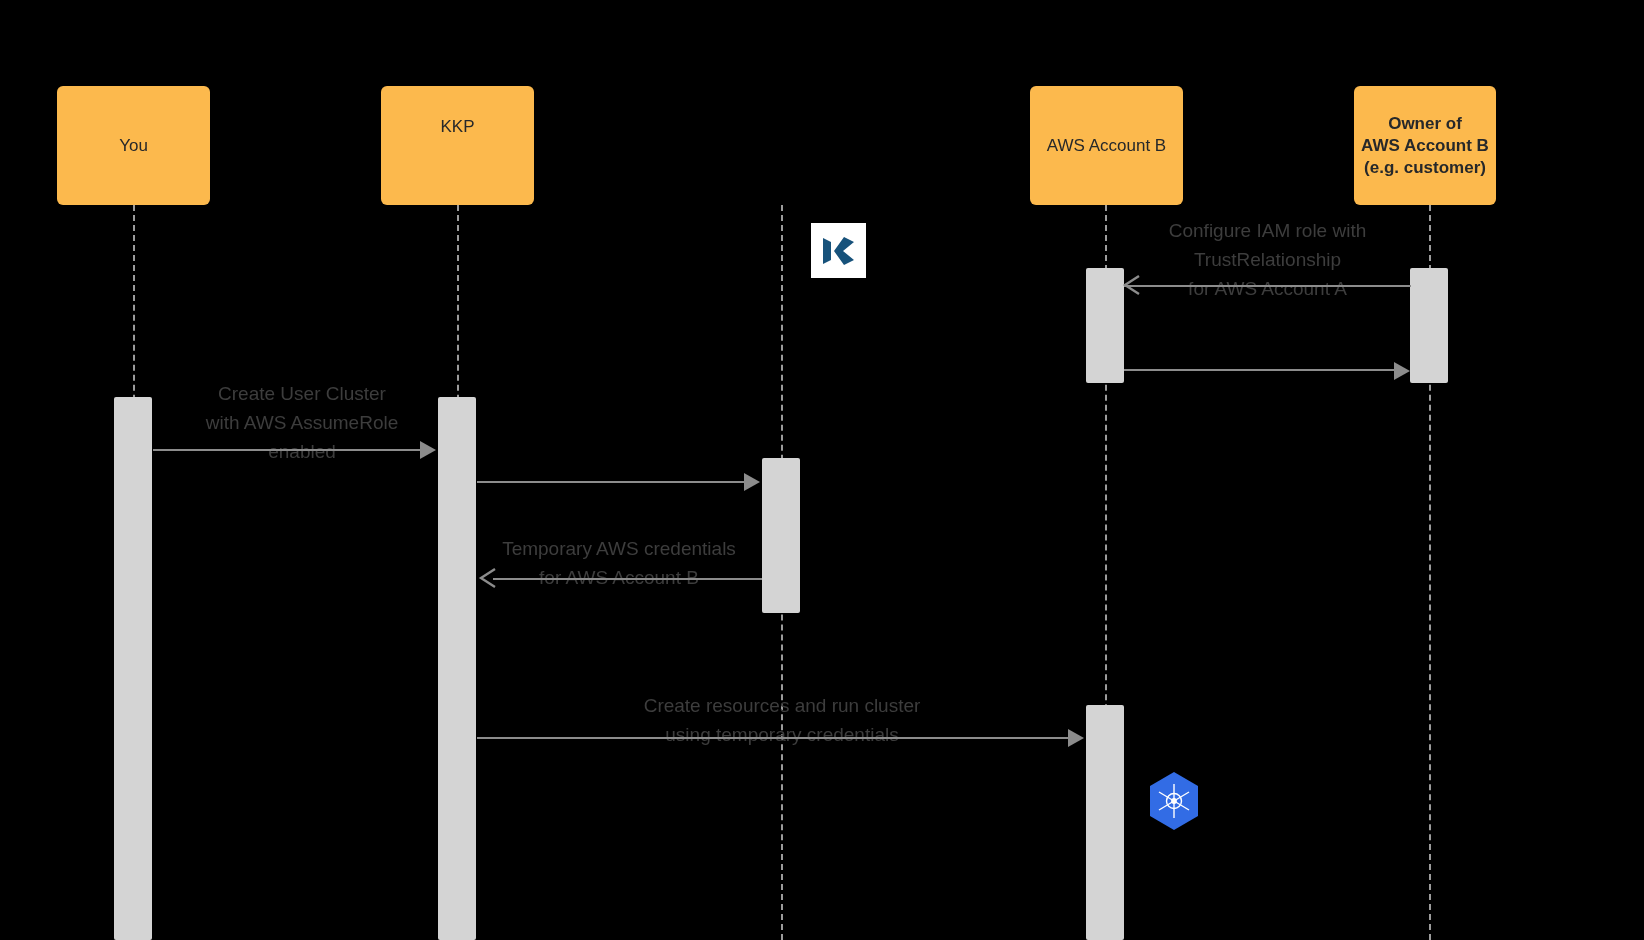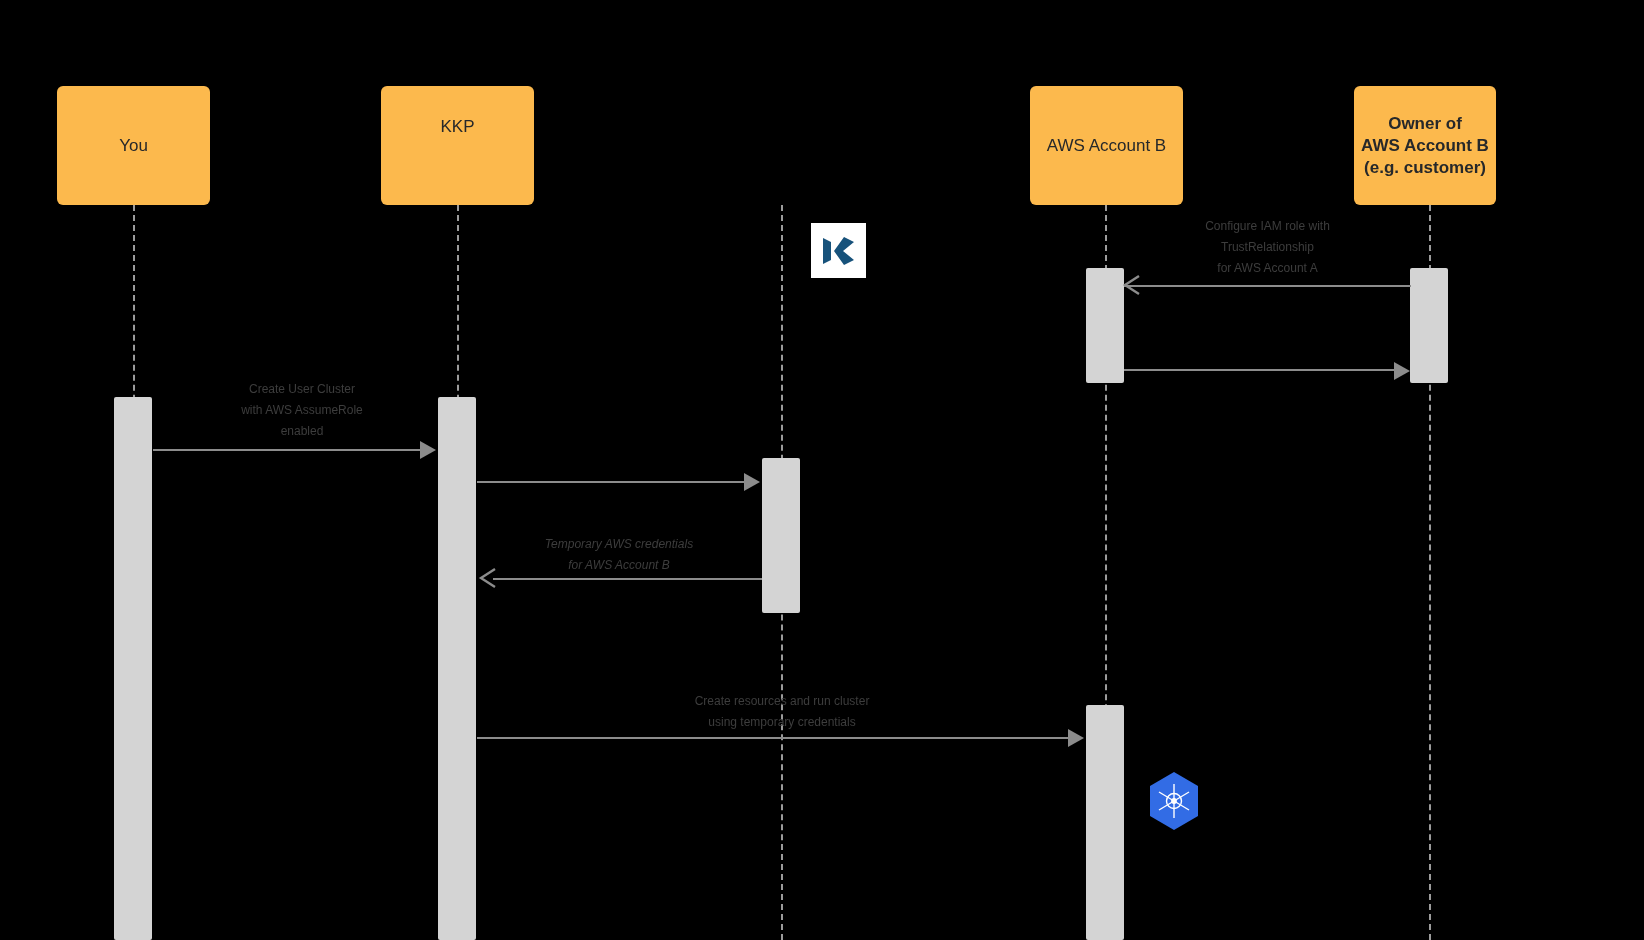--- a/index.html
+++ b/index.html
@@ -60,26 +60,26 @@
   }
   .arrow-open {
     position: absolute;
     width: 22px;
     height: 22px;
   }
   .arrow-open svg { display: block; }
   .msg-label {
     position: absolute;
     color: #3d3d3d;
-    font-size: 12px;
-    line-height: 21px;
+    font-size: 19px;
+    line-height: 29px;
     text-align: center;
     white-space: pre-line;
   }
-  .msg-label.italic { font-style: italic; }
+  .msg-label.italic { }
 
   .kkp-logo {
     position: absolute;
     background: #ffffff;
     display: flex;
     align-items: center;
     justify-content: center;
   }
   .k8s-logo {
     position: absolute;

